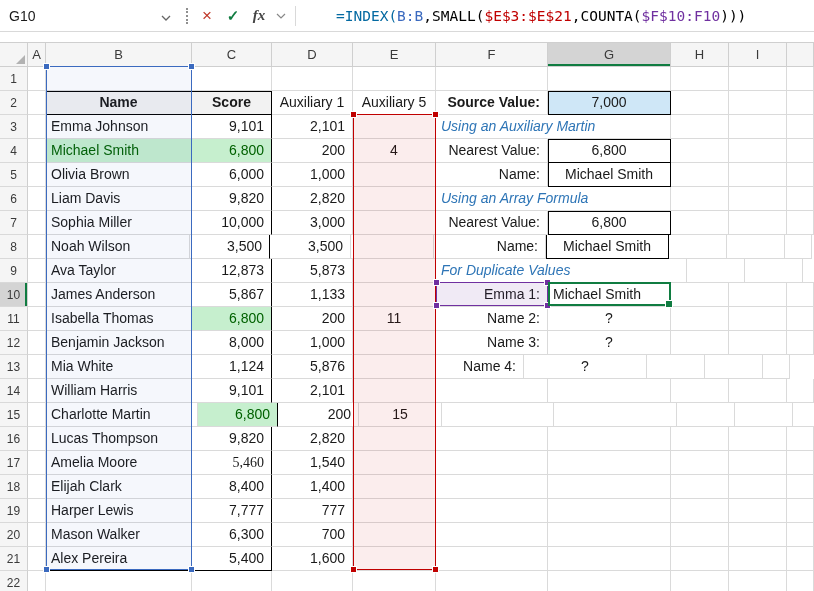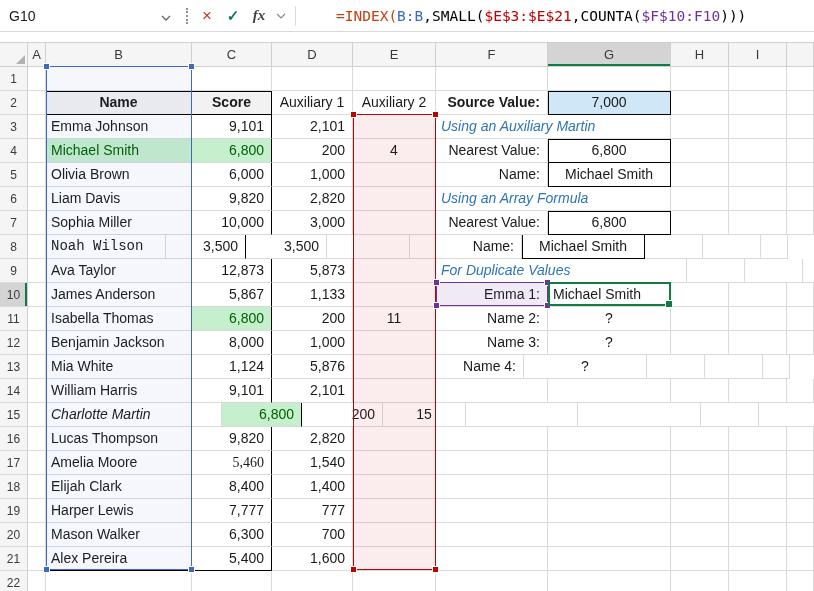--- a/index.html
+++ b/index.html
@@ -68,21 +68,21 @@
     </div>
   <div class="fb-btn fb-x">×</div>
   <div class="fb-btn fb-check">✓</div>
   <div class="fb-btn fb-fx">fx</div>
   <div class="fb-chev">
     <svg width="10" height="6" viewBox="0 0 10 6">
         <path d="M1 1 L5 5 L9 1" stroke="#888" stroke-width="1.2" fill="none"></path>
       </svg>
   </div>
   <div class="fb-sep"></div>
-  <div class="formula" id="formula-text"><span style="color: #c2410c;">=INDEX(</span><span style="color: rgb(59, 106, 191);">B:B</span><span style="color: rgb(0, 0, 0);">,SMALL(</span><span style="color: rgb(192, 0, 0);">$E$3:$E$21</span><span style="color: rgb(0, 0, 0);">,COUNTA(</span><span style="color: rgb(112, 48, 160);">$F$10:F10</span><span style="color: rgb(0, 0, 0);">)))</span></div>
+  <div class="formula" id="formula-text"><span style="color: #0369a1;">=INDEX(</span><span style="color: rgb(59, 106, 191);">B:B</span><span style="color: rgb(0, 0, 0);">,SMALL(</span><span style="color: rgb(192, 0, 0);">$E$3:$E$21</span><span style="color: rgb(0, 0, 0);">,COUNTA(</span><span style="color: rgb(112, 48, 160);">$F$10:F10</span><span style="color: rgb(0, 0, 0);">)))</span></div>
 </div>
 <div class="spacer"></div>
 
 <div class="sheet" id="sheet">
     <div class="hdr-row">
       <div class="corner"></div>
       <div class="ch" style="width: 18px;">A</div>
       <div class="ch" style="width: 146px;">B</div>
       <div class="ch" style="width: 80px;">C</div>
       <div class="ch" style="width: 81px;">D</div>
@@ -105,21 +105,21 @@
       <div class="cell" style="width: 58px;"></div>
       <div class="cell" style="width: 58px;"></div>
       <div class="cell" style="width: 27px;"></div>
     </div>
     <div class="grow">
       <div class="rh">2</div>
       <div class="cell" style="width: 18px;"></div>
       <div class="cell al-c bold box-full fill-hdr" style="width: 146px;">Name</div>
       <div class="cell al-c bold box-top fill-hdr" style="width: 80px;">Score</div>
       <div class="cell al-c" style="width: 81px;">Auxiliary 1</div>
-      <div class="cell al-c" style="width: 83px;">Auxiliary 2</div>
+      <div class="cell al-c" style="width: 83px;">Auxiliary 5</div>
       <div class="cell al-r padr bold" style="width: 112px;">Source Value:</div>
       <div class="cell al-c box-full fill-src" style="width: 123px;">7,000</div>
       <div class="cell" style="width: 58px;"></div>
       <div class="cell" style="width: 58px;"></div>
       <div class="cell" style="width: 27px;"></div>
     </div>
     <div class="grow">
       <div class="rh">3</div>
       <div class="cell" style="width: 18px;"></div>
       <div class="cell al-l padl bL" style="width: 146px;">Emma Johnson</div>
@@ -180,21 +180,21 @@
       <div class="cell" style="width: 83px;"></div>
       <div class="cell al-r padr" style="width: 112px;">Nearest Value:</div>
       <div class="cell al-c box-full" style="width: 123px;">6,800</div>
       <div class="cell" style="width: 58px;"></div>
       <div class="cell" style="width: 58px;"></div>
       <div class="cell" style="width: 27px;"></div>
     </div>
     <div class="grow">
       <div class="rh">8</div>
       <div class="cell" style="width: 18px;"></div>
-      <div class="cell al-l padl bL" style="width: 120px; font-family: Liberation Mono, monospace;">Noah Wilson</div>
+      <div class="cell al-l padl bL" style="width: 144px;">Noah Wilson</div>
       <div class="cell al-r padr bR" style="width: 80px;">3,500</div>
       <div class="cell al-r padr" style="width: 81px;">3,500</div>
       <div class="cell" style="width: 83px;"></div>
       <div class="cell al-r padr" style="width: 112px;">Name:</div>
       <div class="cell al-c box-side" style="width: 123px;">Michael Smith</div>
       <div class="cell" style="width: 58px;"></div>
       <div class="cell" style="width: 58px;"></div>
       <div class="cell" style="width: 27px;"></div>
     </div>
     <div class="grow">
@@ -271,21 +271,21 @@
       <div class="cell" style="width: 83px;"></div>
       <div class="cell" style="width: 112px;"></div>
       <div class="cell" style="width: 123px;"></div>
       <div class="cell" style="width: 58px;"></div>
       <div class="cell" style="width: 58px;"></div>
       <div class="cell" style="width: 27px;"></div>
     </div>
     <div class="grow">
       <div class="rh">15</div>
       <div class="cell" style="width: 18px;"></div>
-      <div class="cell al-l padl bL" style="width: 176px; font-style: italic;">Charlotte Martin</div>
+      <div class="cell al-l padl bL" style="width: 152px;">Charlotte Martin</div>
       <div class="cell al-r padr green bR" style="width: 80px;">6,800</div>
       <div class="cell al-r padr" style="width: 81px;">200</div>
       <div class="cell al-c" style="width: 83px;">15</div>
       <div class="cell" style="width: 112px;"></div>
       <div class="cell" style="width: 123px;"></div>
       <div class="cell" style="width: 58px;"></div>
       <div class="cell" style="width: 58px;"></div>
       <div class="cell" style="width: 27px;"></div>
     </div>
     <div class="grow">

